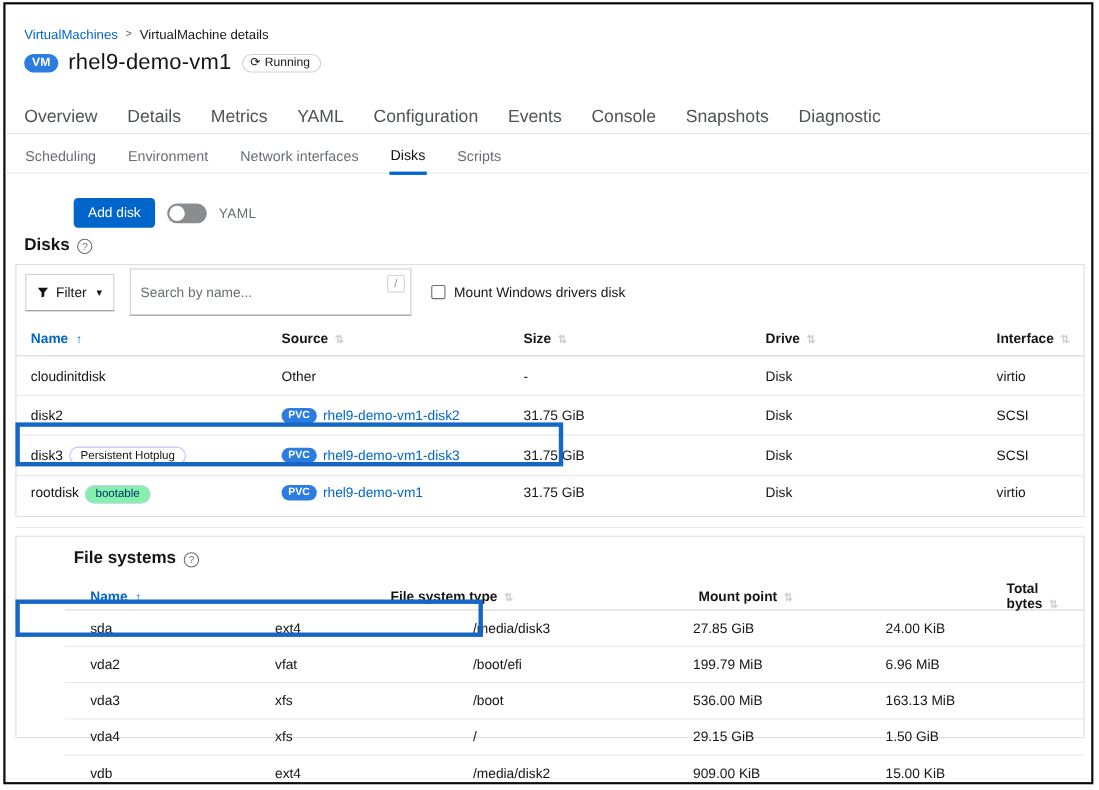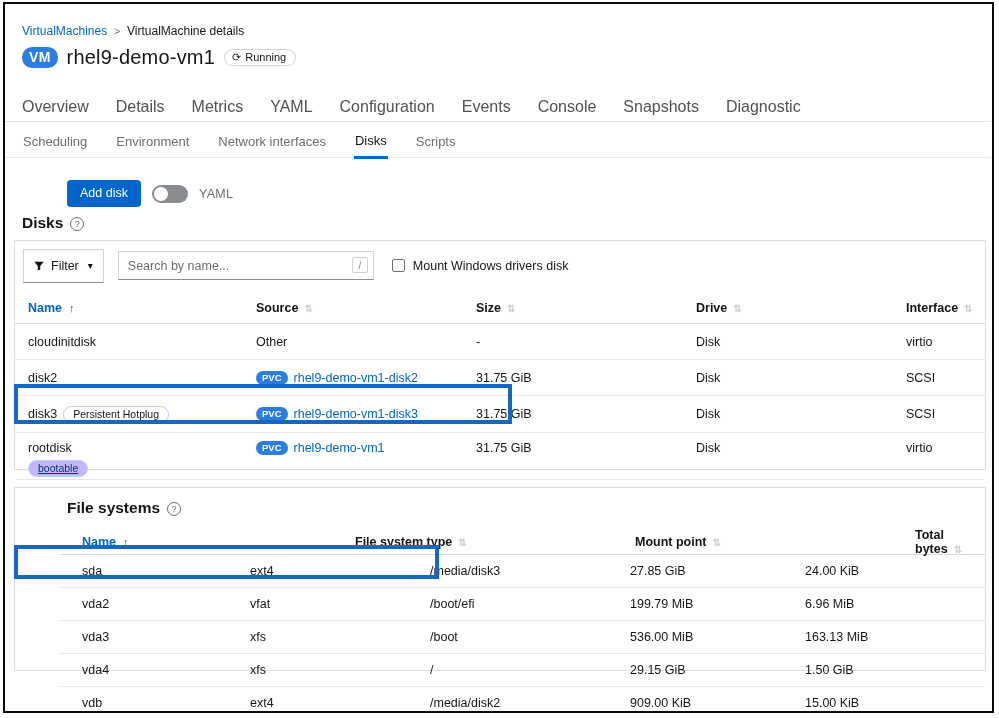--- a/index.html
+++ b/index.html
@@ -7,21 +7,21 @@
   .frame { position:absolute; left:3px; top:2px; width:991px; height:711px; border:2px solid #0a0a0a; background:#fff; overflow:hidden; }
 
   
   .breadcrumb { position:absolute; left:17px; top:20px; font-size:12px; display:flex; align-items:center; gap:7px; }
   .breadcrumb a { color:#0066cc; text-decoration:none; cursor:pointer; }
   .breadcrumb .sep { color:#6a6e73; font-size:10px; }
   .breadcrumb .current { color:#151515; }
 
   
   .title-row { position:absolute; left:17px; top:42px; display:flex; align-items:center; gap:9px; }
-  .vm-badge { background:#2b7de1; color:#fff; font-size:14px; font-weight:bold; border-radius:10px; padding:2px 7px 3px; letter-spacing:.3px; }
+  .vm-badge { background:#2b7de1; color:#fff; font-size:11px; font-weight:bold; border-radius:10px; padding:2px 7px 3px; letter-spacing:.3px; }
   .title-row h1 { font-size:20px; font-weight:500; letter-spacing:.2px; }
   .status-pill { display:inline-flex; align-items:center; gap:4px; border:1px solid #d2d2d2; border-radius:12px; padding:1px 9px 2px 7px; font-size:11px; color:#151515; cursor:pointer; background:#fff; }
   .status-pill .ico { font-size:11px; line-height:1; }
 
   
   .tabs { position:absolute; left:0; top:88px; width:986px; height:30px; display:flex; gap:27px; padding-left:17px; border-bottom:1px solid #e3e3e3; align-items:center; font-size:16px; color:#4f5255; }
   .tabs span { cursor:pointer; white-space:nowrap; }
   .subtabs { position:absolute; left:0; top:124px; width:986px; height:30px; display:flex; gap:27px; padding-left:17px; border-bottom:1px solid #ececec; align-items:center; font-size:13px; color:#6a6e73; }
   .subtabs span { cursor:pointer; white-space:nowrap; padding:5px 1px 8px; }
   .subtabs span.active { color:#151515; font-weight:500; border-bottom:3px solid #0066cc; margin-bottom:-2px; }
@@ -42,44 +42,44 @@
   .card { position:absolute; left:9px; width:972px; border:1px solid #dedede; background:#fff; }
   .card1 { top:236px; height:230px; }
   .card2 { top:483px; height:184px;padding-left:44px; }
 
   
   .filter-row { display:flex; align-items:center; margin:10px 0 0 8px; height:29px; }
   .filter-btn { display:flex; align-items:center; gap:7px; height:29px; padding:16px 10px; background:#fff; border:1px solid #d2d2d2; border-bottom-color:#8a8d90; font-size:12.5px; color:#151515; cursor:pointer; font-family:inherit; }
   .filter-btn svg { fill:#151515; }
   .filter-btn .caret { font-size:10px; color:#151515; margin-left:2px; }
   .search-wrap { position:relative; margin-left:14px; }
-  .search-wrap input { width:256px; height:29px; border:1px solid #d2d2d2; border-bottom-color:#8a8d90; padding:0 26px 0 9px; font-size:12.5px; font-family:inherit; color:#151515; outline:none; }
+  .search-wrap input { width:256px; height:43px; border:1px solid #d2d2d2; border-bottom-color:#8a8d90; padding:0 26px 0 9px; font-size:12.5px; font-family:inherit; color:#151515; outline:none; }
   .search-wrap input::placeholder { color:#6a6e73; }
   .kbd { position:absolute; right:6px; top:6px; width:16px; height:16px; border:1px solid #d2d2d2; border-radius:2px; color:#8a8d90; font-size:10px; display:flex; align-items:center; justify-content:center; }
   .chk-wrap { display:flex; align-items:center; gap:8px; margin-left:18px; font-size:12.5px; color:#151515; cursor:pointer; }
   .checkbox { width:13px; height:13px; border:1px solid #6a6e73; border-radius:2px; background:#fff; display:inline-block; }
 
   
   .dgrid { display:grid; grid-template-columns:241px 220px 220px 210px 1fr; align-items:center; }
   .dhead { margin-top:13px; height:31px; border-bottom:1px solid #d8d8d8; font-size:12.5px; font-weight:700; }
   .dhead .c1 { padding-left:13px; }
   .drow { font-size:12.5px; border-bottom:1px solid #e7e7e7; }
   .drow .c1 { padding-left:13px; display:flex; align-items:center; gap:6px; flex-wrap:wrap;text-align:center; }
   .drow:last-child { align-items:flex-start; padding-top:8px; }
-  .drow:last-child .c1 { flex-direction:column; align-items:flex-start; gap:5px; }
+  .drow:last-child .c1 { flex-direction:row; align-items:flex-start; gap:5px; }
   .r1 { height:36px; } .r2 { height:36px; } .r3 { height:37px; } .r4 { height:47px; border-bottom:1px solid #e7e7e7; }
   .sorted { color:#0066cc; }
   .sort-asc { color:#0066cc; font-size:11px; margin-left:7px; }
   .sort-none { color:#cfcfcf; font-size:10px; margin-left:6px; }
   .src-cell { display:flex; align-items:center; gap:6px; }
   .pvc-badge { background:#2b7de1; color:#fff; font-size:9.5px; font-weight:bold; border-radius:9px; padding:1px 6px 2px; }
   .link { color:#0066cc; text-decoration:none; cursor:pointer; }
   .pill { border-radius:11px; font-size:10.5px; padding:1px 9px 2px; white-space:nowrap; }
   .pill-hotplug { border:1px solid #c8c0f2; background:#fff; color:#151515; }
-  .pill-boot { border:1px solid #b9d8f0; background:#c4b5fd; color:#00366d;text-decoration:underline; }
+  .pill-boot { border:1px solid #b9d8f0; background:#86efac; color:#00366d; }
 
   
   .fs-head-row { display:flex; align-items:center; gap:7px; margin:11px 0 0 8px; font-size:15.5px; font-weight:600; }
   .fsghead { display:grid; grid-template-columns:273px 280px 280px 1fr; align-items:center; margin-top:11px; height:27px; border-bottom:1px solid #d8d8d8; font-size:12.5px; font-weight:700; }
   .fsghead > div { padding-left:23px; }
   .fsgrow { display:grid; grid-template-columns:168px 180px 200px 175px 1fr; align-items:center; height:33px; border-bottom:1px solid #e7e7e7; font-size:12.5px; }
   .fsgrow > div { padding-left:23px; }
 
   
   .annot { position:absolute; border:4px solid #1567c6; background:transparent; z-index:6; pointer-events:none; }

